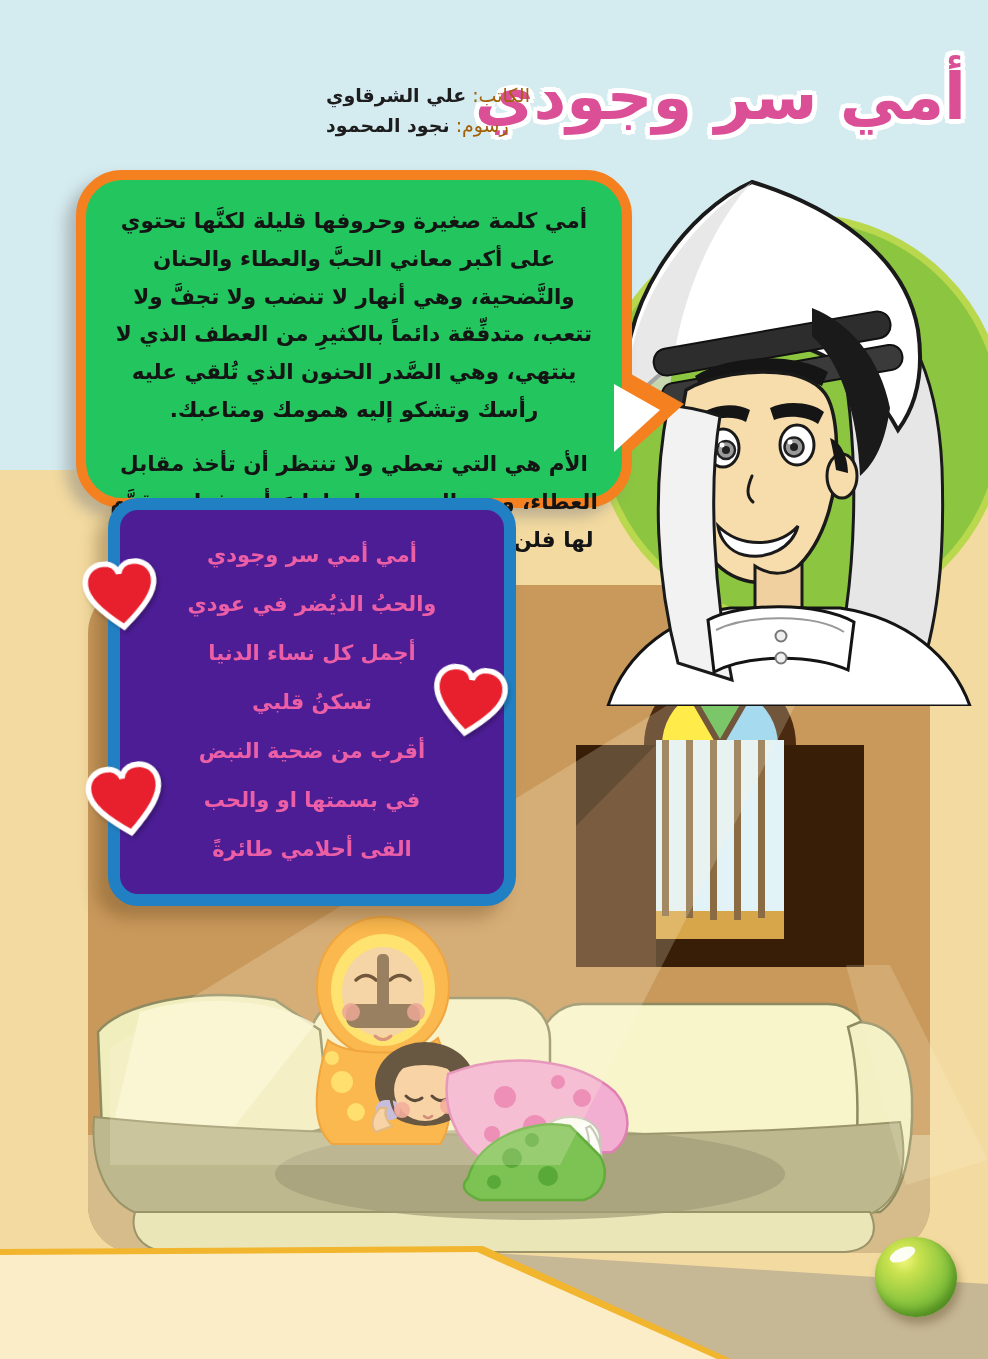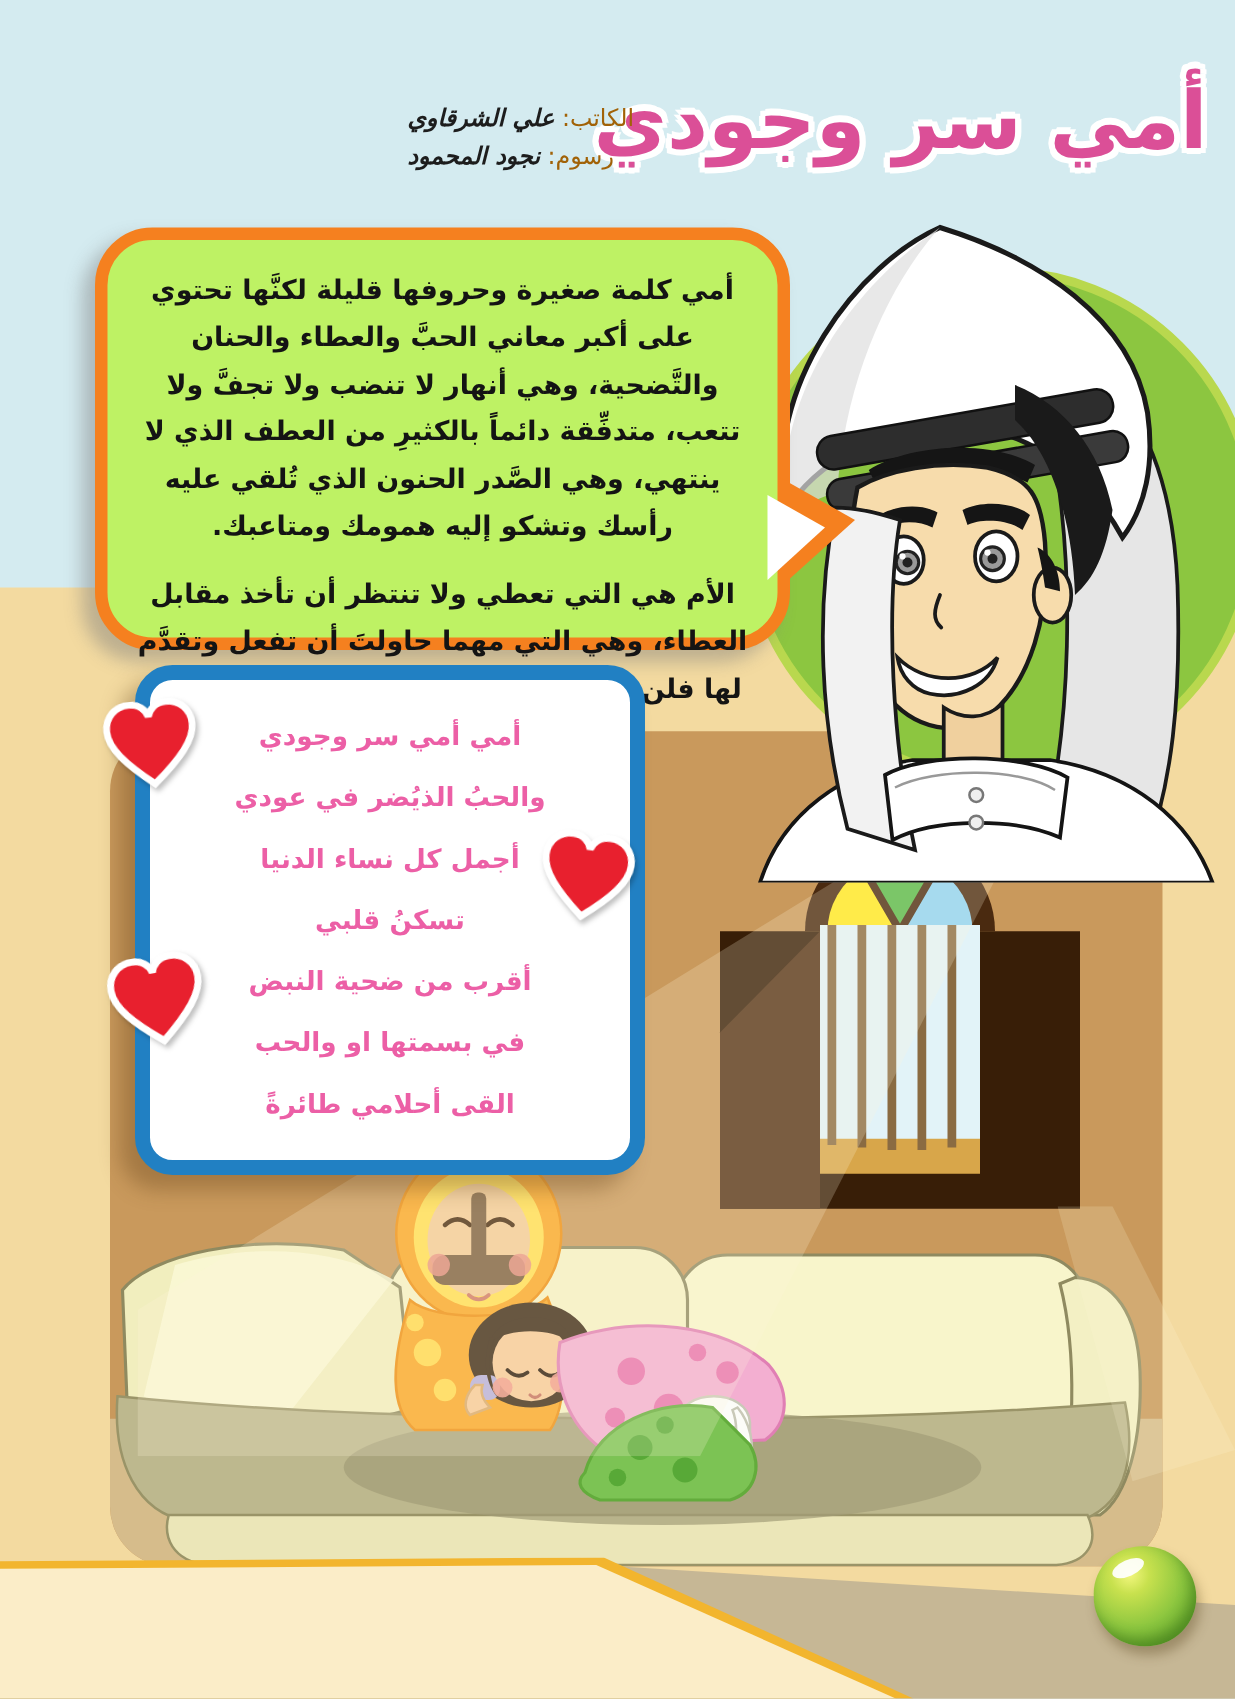--- a/index.html
+++ b/index.html
@@ -23,42 +23,42 @@
   
   .beam{left:0;top:0;width:988px;height:1359px;pointer-events:none;}
   .beam1{clip-path:polygon(676px 700px,798px 700px,560px 1165px,110px 1165px,110px 1048px);background:rgba(255,247,218,.22);}
   .beam2{clip-path:polygon(846px 965px,890px 965px,988px 1160px,906px 1185px);background:rgba(255,247,218,.18);}
   
   .ball{left:875px;top:1237px;width:82px;height:80px;border-radius:48% 52% 50% 50%;
     background:radial-gradient(circle at 35% 28%,#F3F77E 0%,#C8E14E 20%,#8CC63F 55%,#63A82E 84%,#4D8A22 100%);
     box-shadow:inset -4px -6px 10px rgba(40,90,10,.4),3px 7px 9px rgba(80,60,20,.35);}
   .ball .glint{position:absolute;left:14px;top:11px;width:27px;height:13px;background:rgba(255,255,255,.92);border-radius:50%;transform:rotate(-24deg);}
   
-  .bubble{left:76px;top:182px;width:556px;height:338px;background:#bef264;border:10px solid #F5801F;border-radius:46px;
+  .bubble{left:76px;top:170px;width:556px;height:338px;background:#22c55e;border:10px solid #F5801F;border-radius:46px;
     box-shadow:-10px 9px 14px rgba(125,125,125,.45);box-sizing:border-box;}
   .bubble::before{content:"";position:absolute;right:-62px;top:190px;width:0;height:0;
     border-top:34px solid transparent;border-bottom:54px solid transparent;border-left:60px solid #F5801F;}
   .bubble::after{content:"";position:absolute;right:-38px;top:204px;width:0;height:0;
     border-top:26px solid transparent;border-bottom:42px solid transparent;border-left:46px solid #fff;}
   .bubble-text{direction:rtl;text-align:center;color:#141414;font-weight:bold;
     font-size:21.5px;line-height:1.76;padding:22px 24px 14px 24px;}
   .bubble-text .p2{margin-top:16px;}
   
-  .poembox{left:108px;top:532px;width:408px;height:408px;background:#ffffff;border:12px solid #2180C3;border-radius:30px;
+  .poembox{left:108px;top:498px;width:408px;height:408px;background:#4c1d95;border:12px solid #2180C3;border-radius:30px;
     box-shadow:-12px 12px 16px rgba(96,64,22,.35);box-sizing:border-box;}
   .poem{display:flex;flex-direction:column;justify-content:space-evenly;height:100%;
     direction:rtl;text-align:center;color:#EC5FA6;font-weight:bold;font-size:21px;padding:8px 14px;box-sizing:border-box;}
   
   .heart{filter:drop-shadow(2px 3px 2px rgba(0,0,0,.25));}
   
   .title{right:22px;top:60px;direction:rtl;font-size:64px;font-weight:800;color:#DB4F97;letter-spacing:1px;
     text-shadow:-4px -4px 0 #fff,4px -4px 0 #fff,-4px 4px 0 #fff,4px 4px 0 #fff,0 -5px 0 #fff,0 5px 0 #fff,-5px 0 0 #fff,5px 0 0 #fff;}
   .credits{left:326px;top:80px;width:244px;direction:rtl;text-align:left;font-size:19px;line-height:1.6;color:#2d2d2d;}
   .credits .label{font-weight:500;color:#a16207;}
-  .credits .name{font-weight:bold;color:#1d1d1d;font-style:italic;}
+  .credits .name{font-weight:bold;color:#1d1d1d;}
 </style>
 </head>
 <body>
 
 <div class="page">
 
   <div class="abs sky"></div>
   <div class="abs sand"></div>
 
   <div class="abs room">

